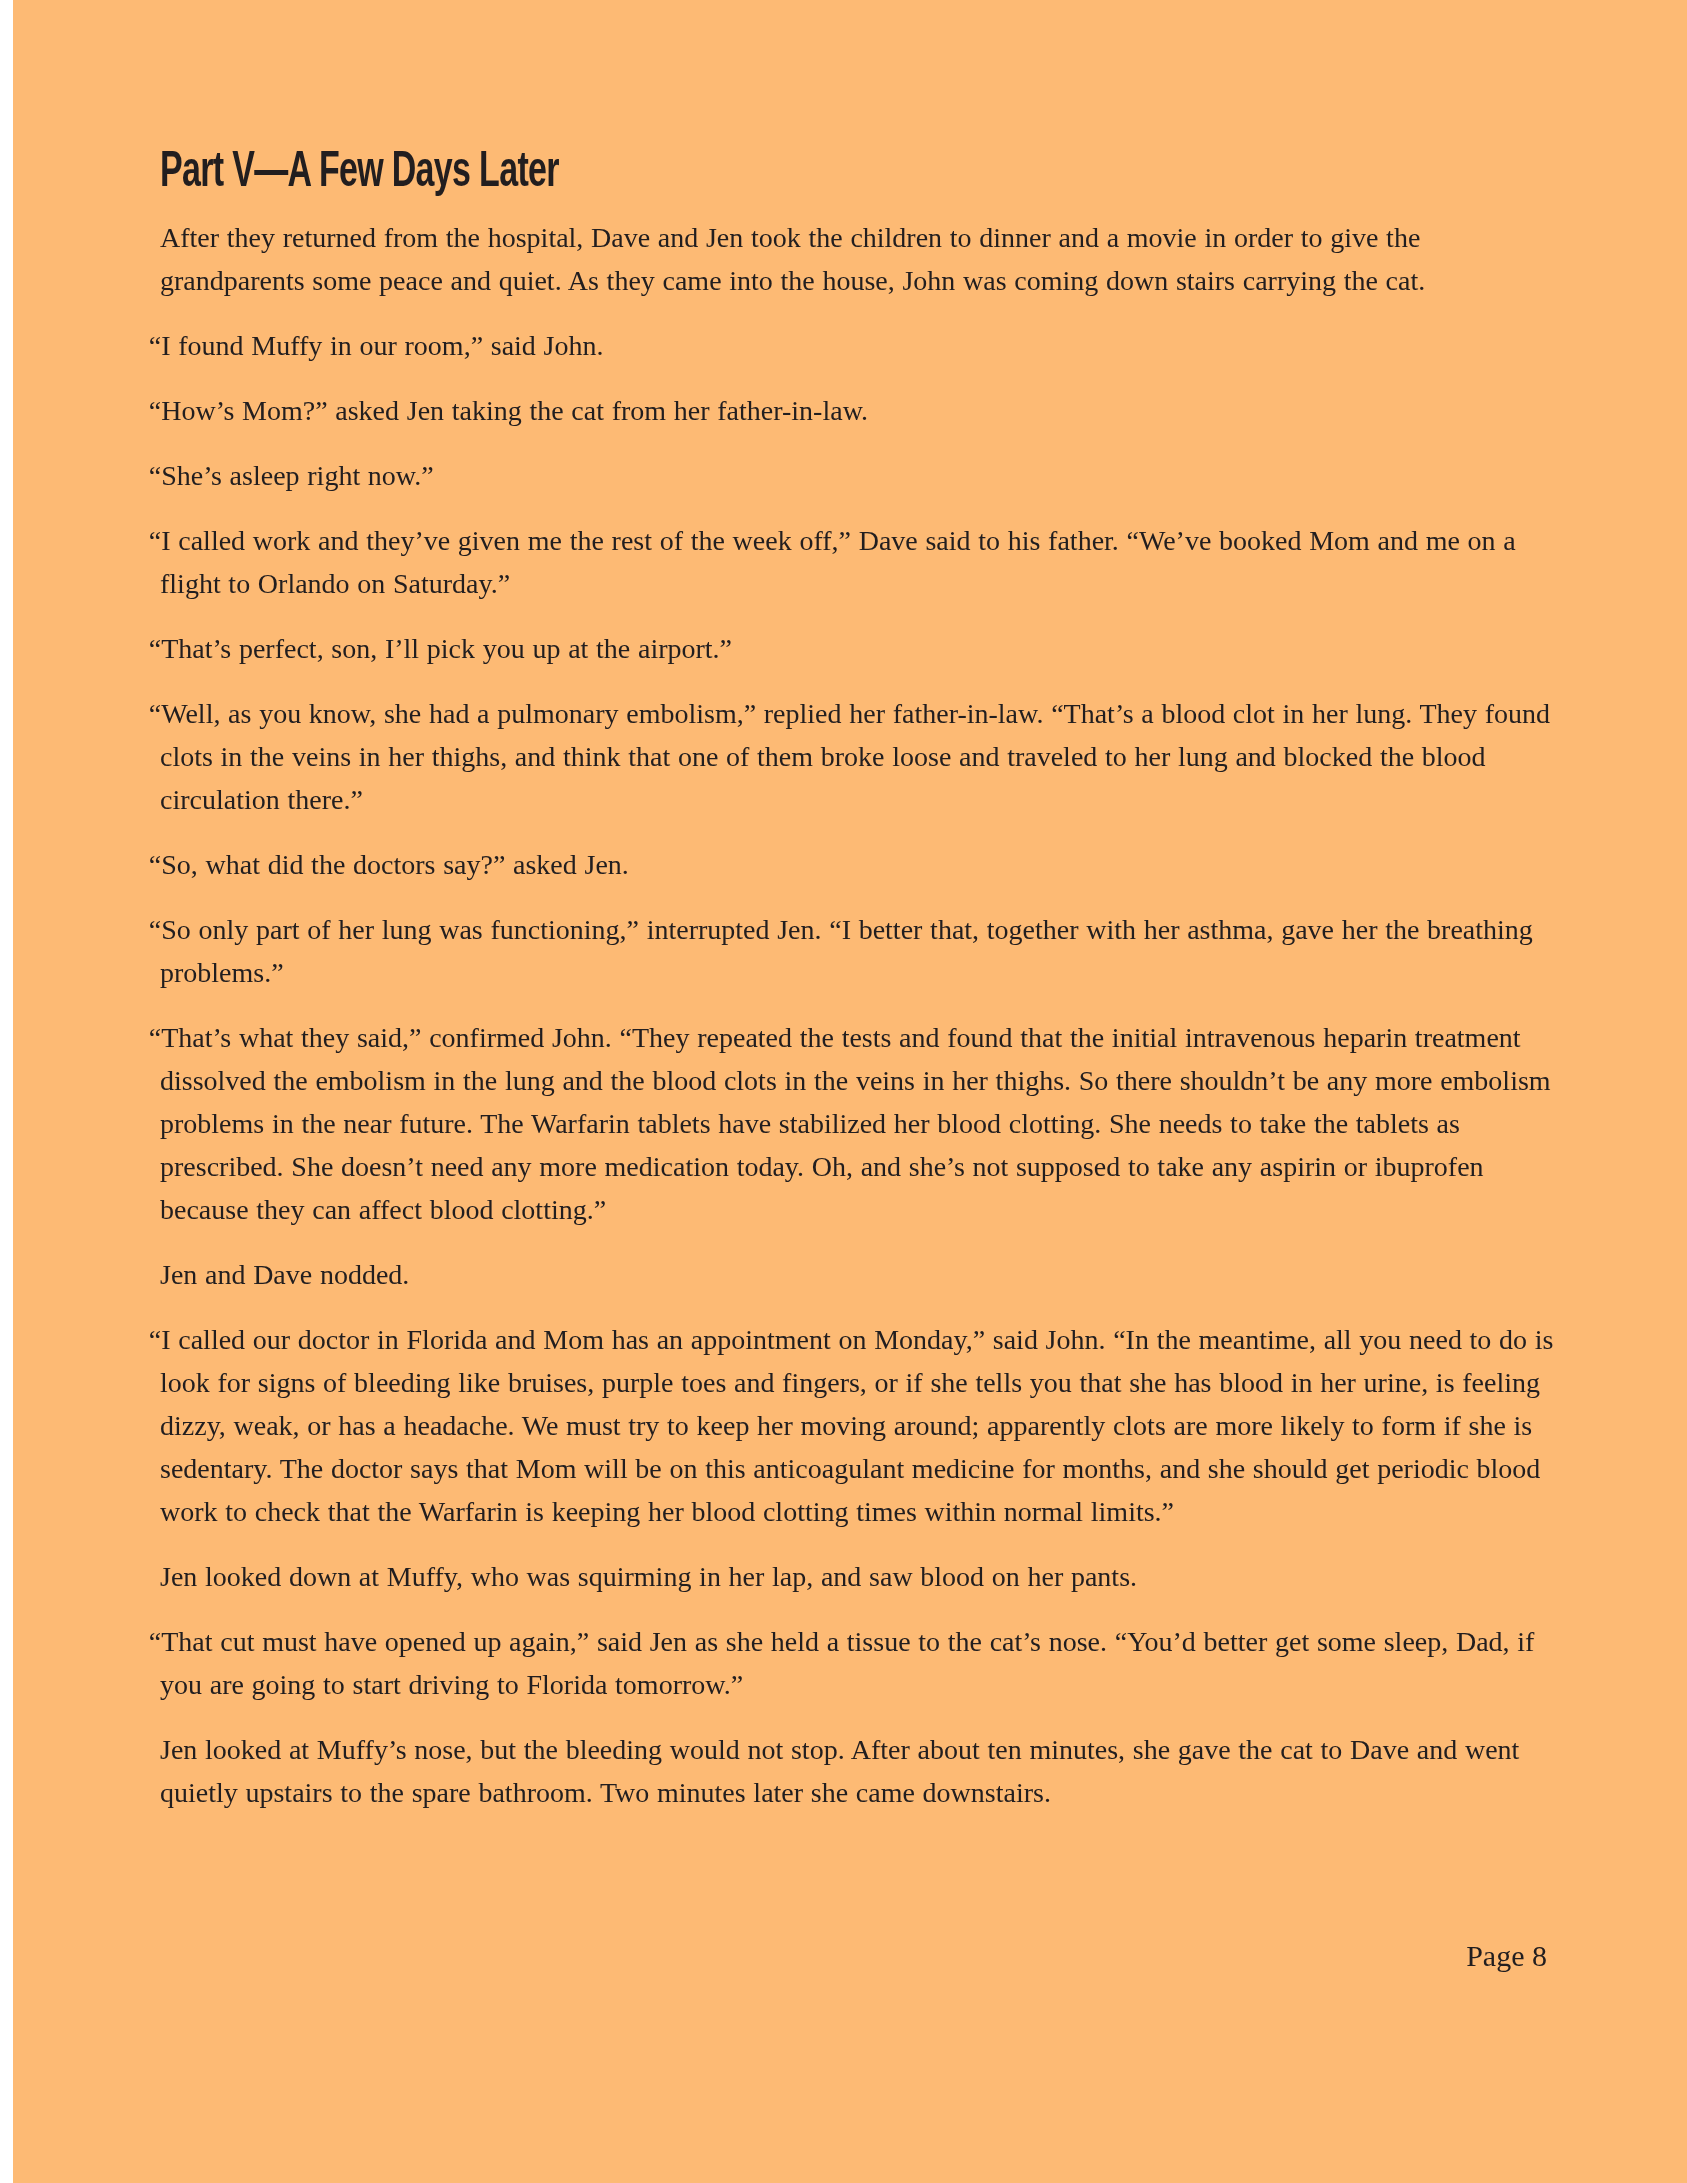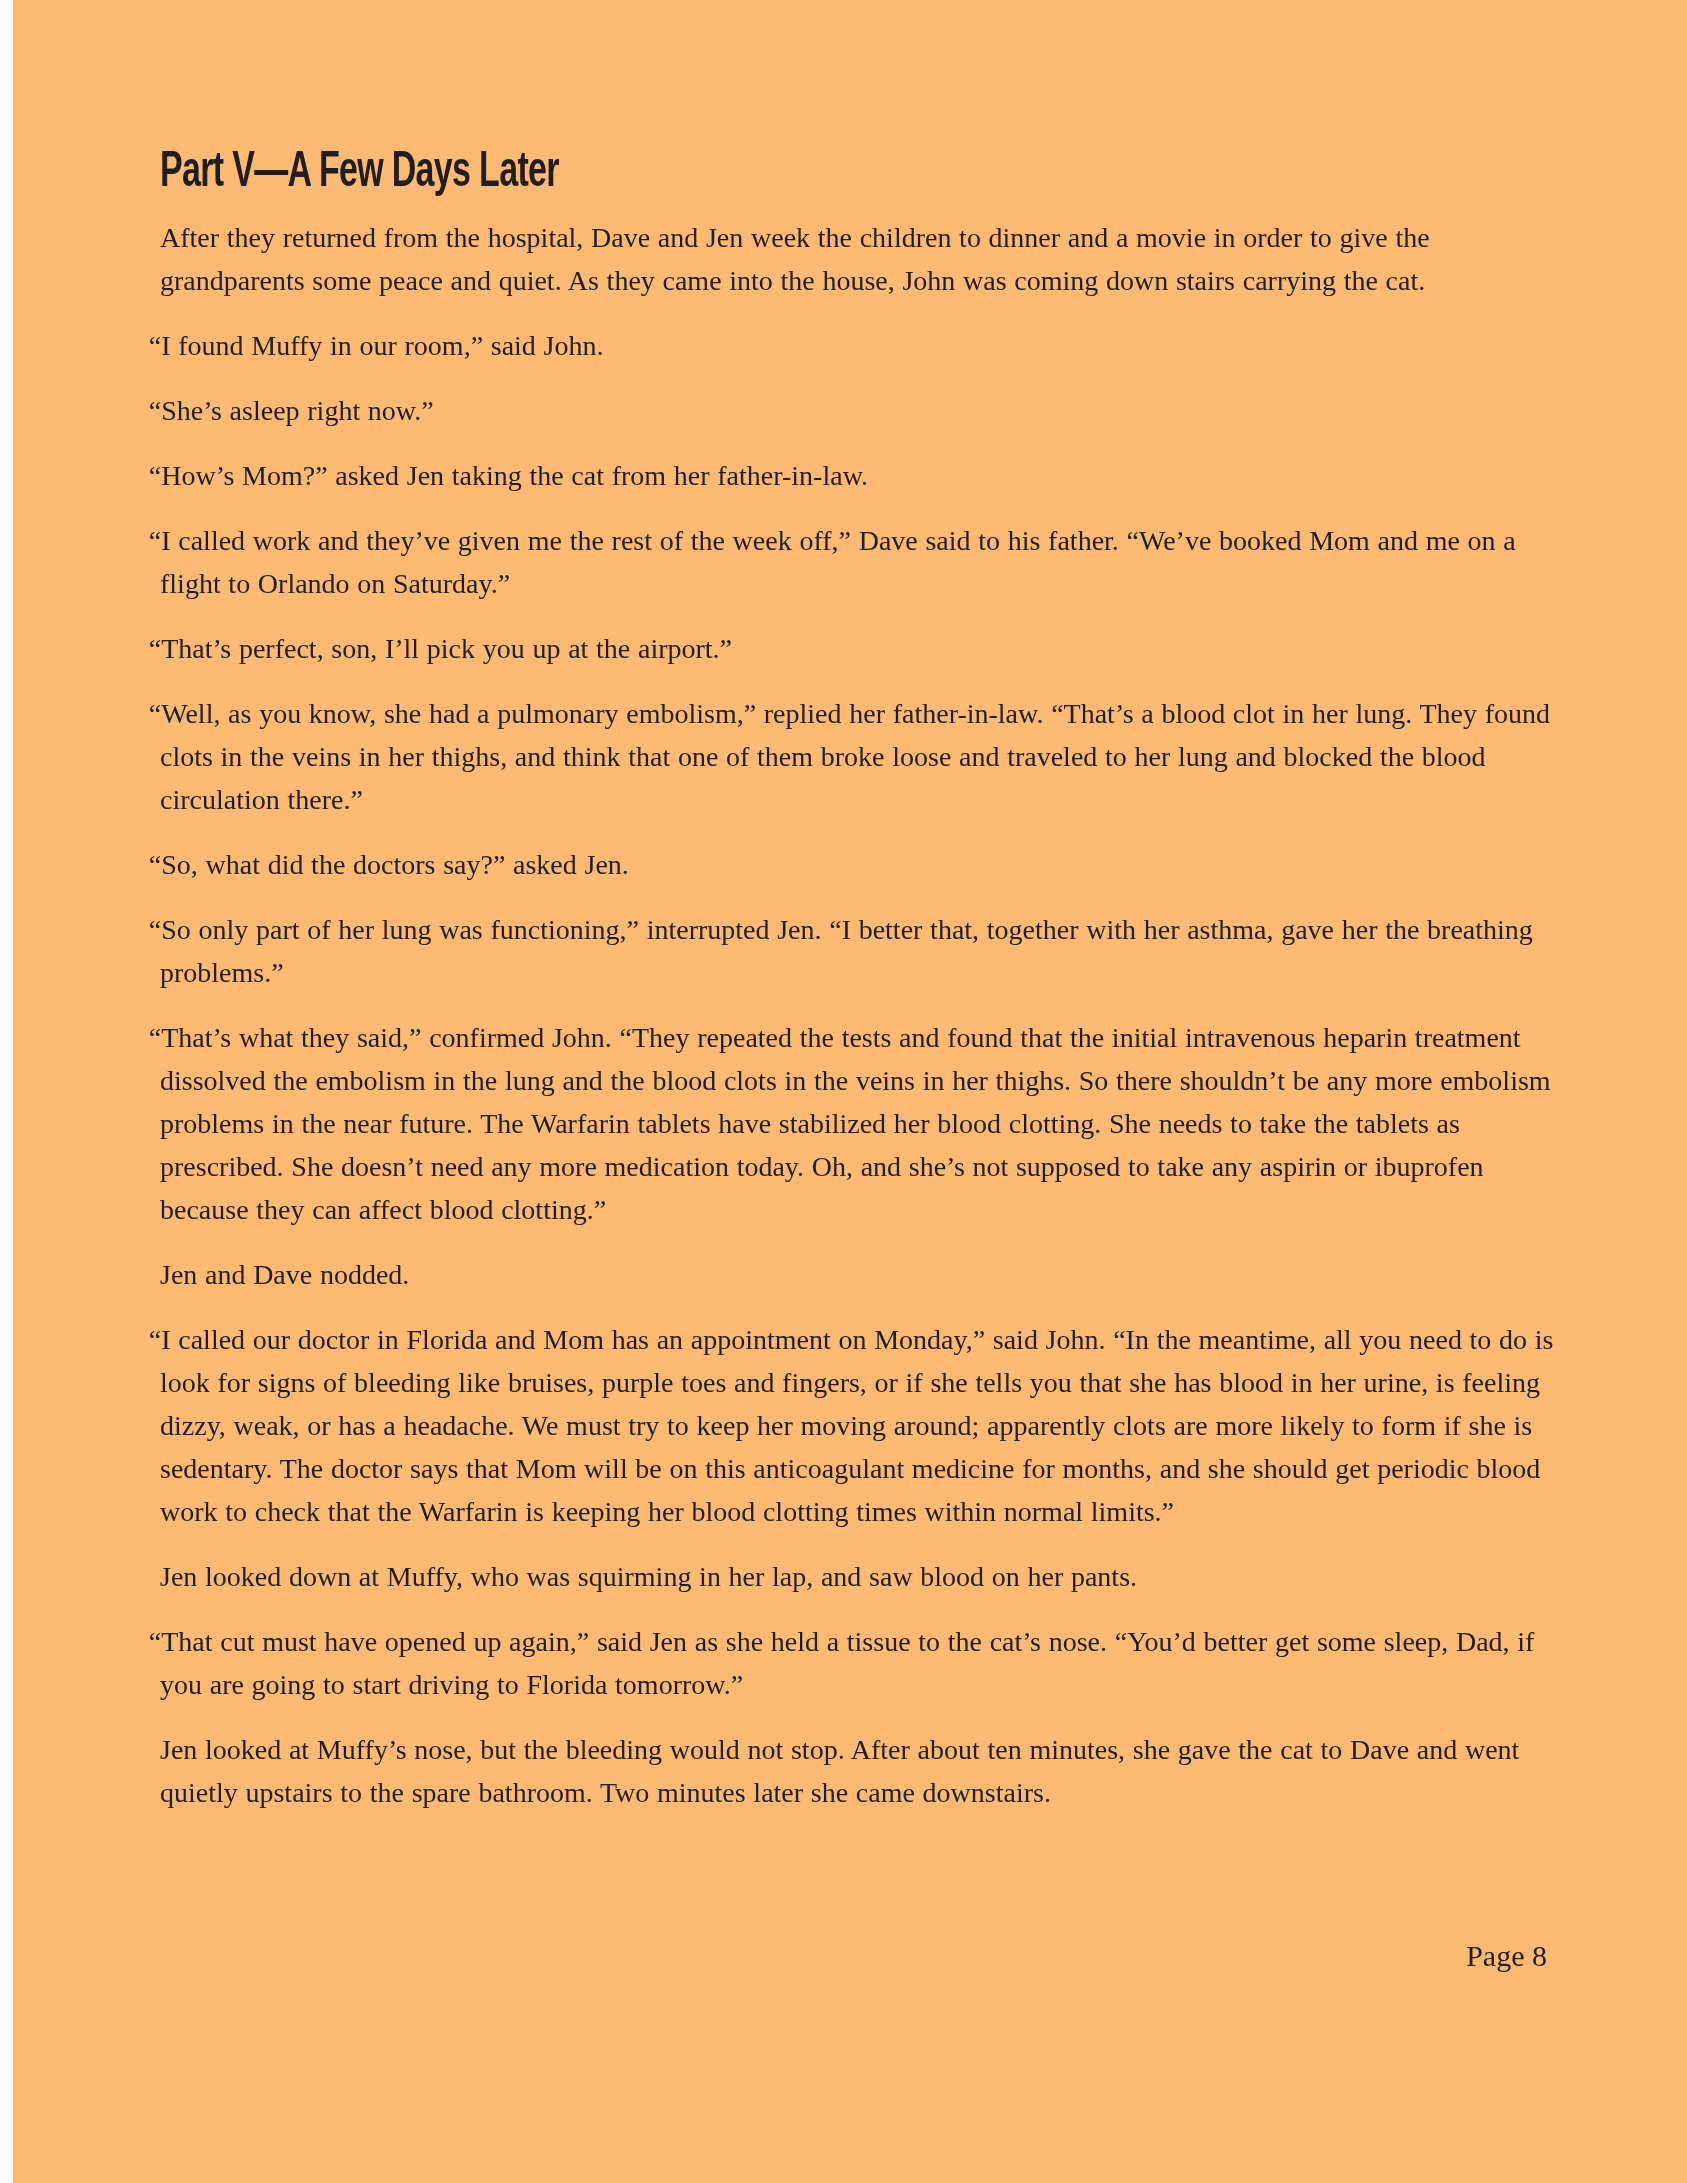--- a/index.html
+++ b/index.html
@@ -57,24 +57,24 @@
     color: #221e1f;
   }
 </style>
 </head>
 <body>
 
 <div class="page">
   <div class="content">
     <h1 class="doc-title">Part V—A Few Days Later</h1>
 
-    <p class="para">After they returned from the hospital, Dave and Jen week the children to dinner and a movie in order to give the grandparents some peace and quiet. As they came into the house, John was coming down stairs carrying the cat.</p>
+    <p class="para">After they returned from the hospital, Dave and Jen took the children to dinner and a movie in order to give the grandparents some peace and quiet. As they came into the house, John was coming down stairs carrying the cat.</p>
     <p class="para hang">“I found Muffy in our room,” said John.</p>
+    <p class="para hang">“How’s Mom?” asked Jen taking the cat from her father-in-law.</p>
     <p class="para hang">“She’s asleep right now.”</p>
-    <p class="para hang">“How’s Mom?” asked Jen taking the cat from her father-in-law.</p>
     <p class="para hang">“I called work and they’ve given me the rest of the week off,” Dave said to his father. “We’ve booked Mom and me on a flight to Orlando on Saturday.”</p>
     <p class="para hang">“That’s perfect, son, I’ll pick you up at the airport.”</p>
     <p class="para hang">“Well, as you know, she had a pulmonary embolism,” replied her father-in-law. “That’s a blood clot in her lung. They found clots in the veins in her thighs, and think that one of them broke loose and traveled to her lung and blocked the blood circulation there.”</p>
     <p class="para hang">“So, what did the doctors say?” asked Jen.</p>
     <p class="para hang">“So only part of her lung was functioning,” interrupted Jen. “I better that, together with her asthma, gave her the breathing problems.”</p>
     <p class="para hang">“That’s what they said,” confirmed John. “They repeated the tests and found that the initial intravenous heparin treatment dissolved the embolism in the lung and the blood clots in the veins in her thighs. So there shouldn’t be any more embolism problems in the near future. The Warfarin tablets have stabilized her blood clotting. She needs to take the tablets as prescribed. She doesn’t need any more medication today. Oh, and she’s not supposed to take any aspirin or ibuprofen because they can affect blood clotting.”</p>
     <p class="para">Jen and Dave nodded.</p>
     <p class="para hang">“I called our doctor in Florida and Mom has an appointment on Monday,” said John. “In the meantime, all you need to do is look for signs of bleeding like bruises, purple toes and fingers, or if she tells you that she has blood in her urine, is feeling dizzy, weak, or has a headache. We must try to keep her moving around; apparently clots are more likely to form if she is sedentary. The doctor says that Mom will be on this anticoagulant medicine for months, and she should get periodic blood work to check that the Warfarin is keeping her blood clotting times within normal limits.”</p>
     <p class="para">Jen looked down at Muffy, who was squirming in her lap, and saw blood on her pants.</p>
     <p class="para hang">“That cut must have opened up again,” said Jen as she held a tissue to the cat’s nose. “You’d better get some sleep, Dad, if you are going to start driving to Florida tomorrow.”</p>

